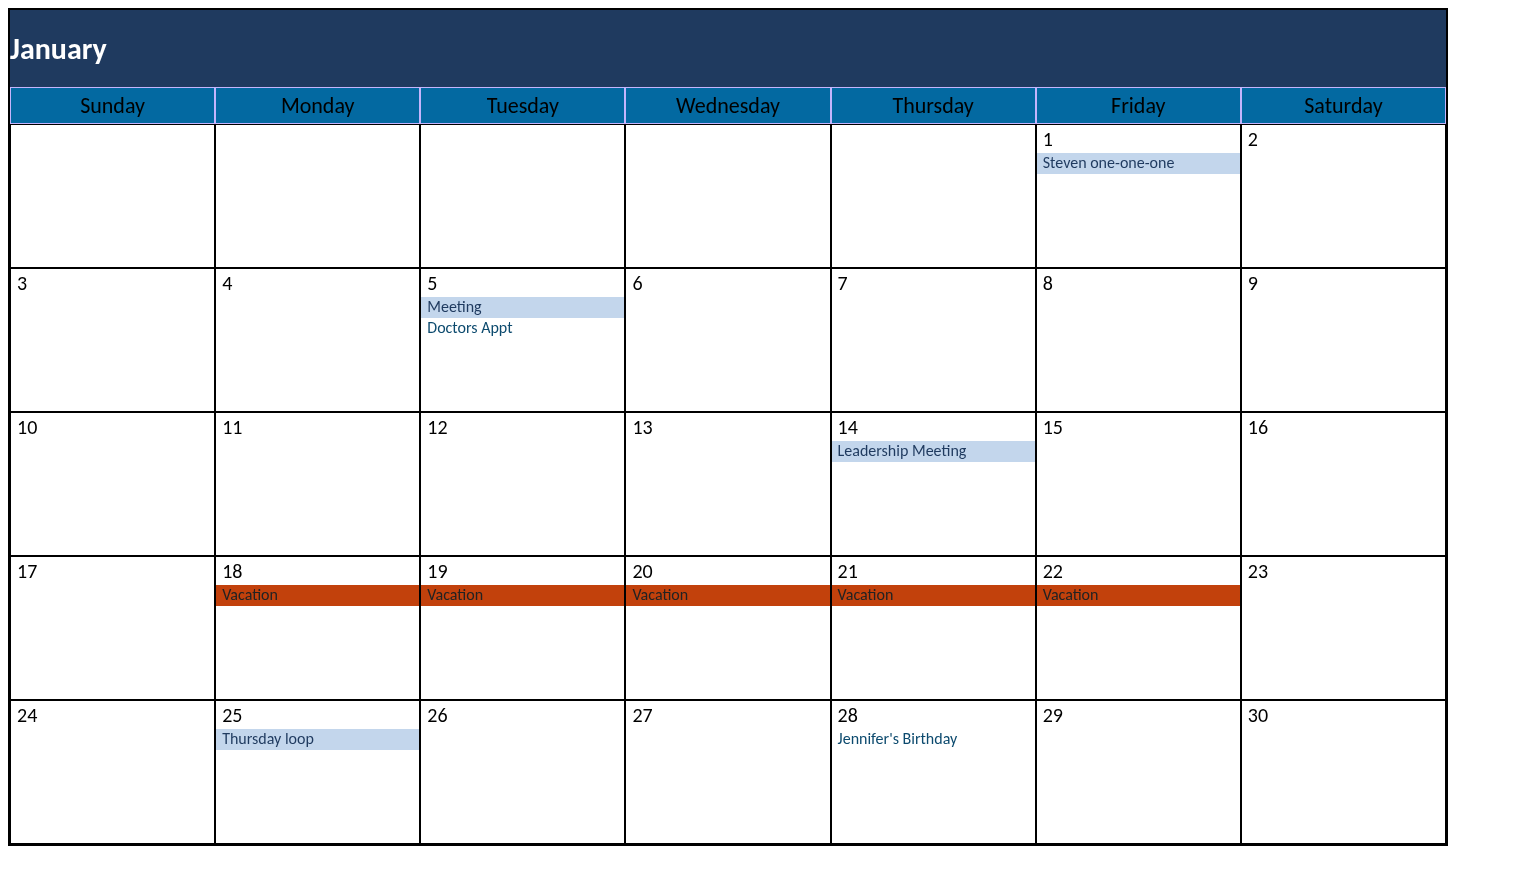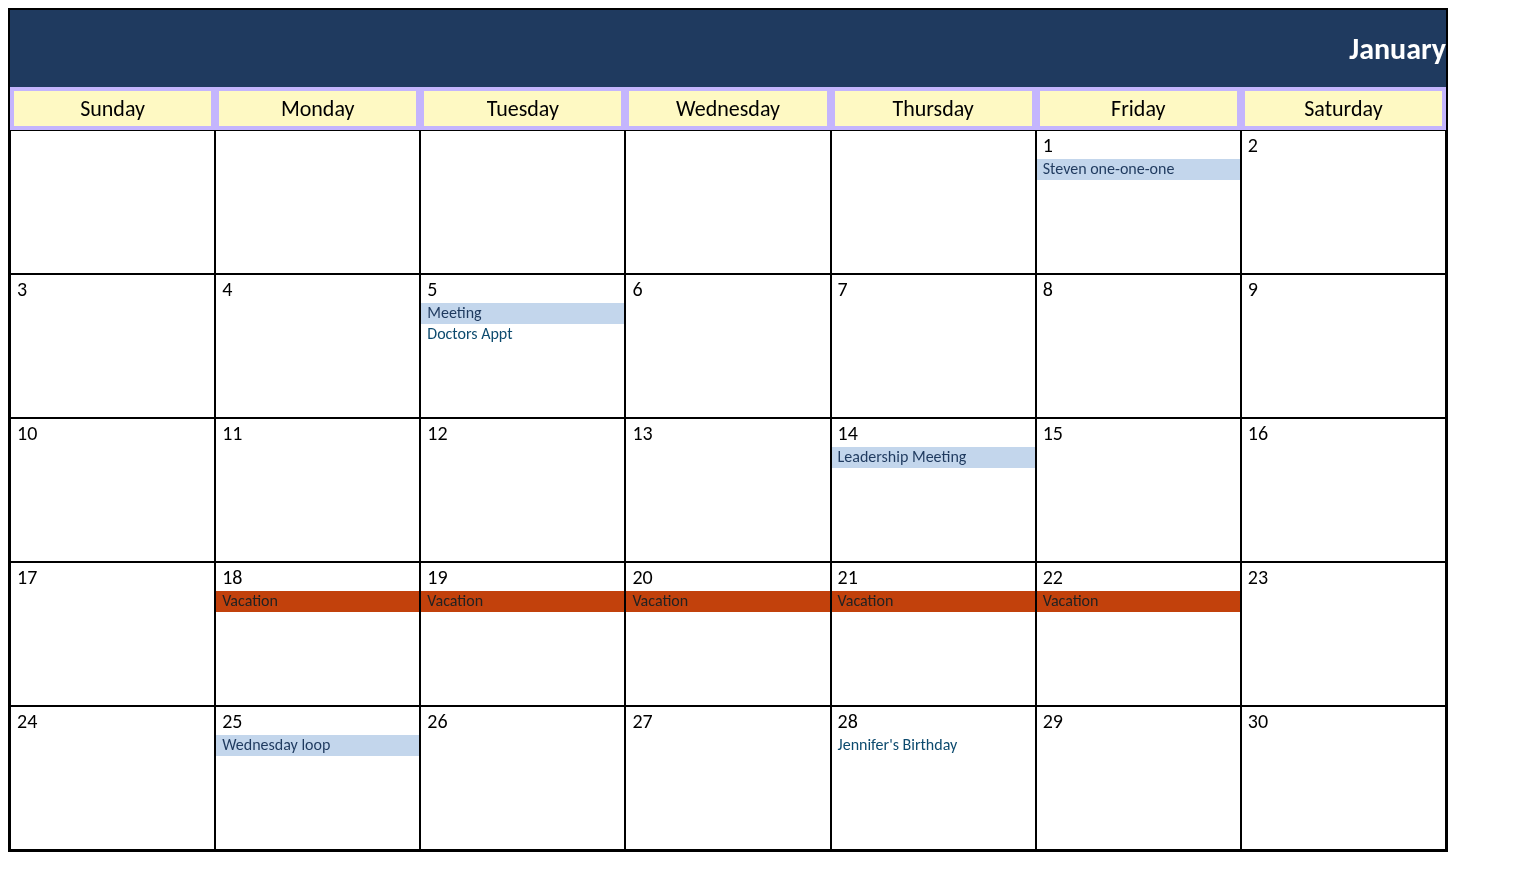--- a/index.html
+++ b/index.html
@@ -12,35 +12,35 @@
       background: #fff;
       padding: 8px;
     }
     .calendar {
       width: 1440px;
       border: 2px solid #000;
     }
     .month-header {
       background: #1f3a5f;
       color: #fff;
-      text-align: right;
+      text-align: left;
       font-size: 30px;
       font-weight: bold;
       padding: 20px 0;
     }
     .day-headers {
       display: grid;
       grid-template-columns: repeat(7, 1fr);
     }
     .day-header {
-      border: 4px solid #c4b5fd;
+      border: 1px solid #c4b5fd;
       text-align: center;
       font-size: 22px;
       padding: 4px 0;
-      background: #fef9c3;
+      background: #0369a1;
     }
     .weeks {
       display: grid;
       grid-template-rows: repeat(5, 1fr);
     }
     .week {
       display: grid;
       grid-template-columns: repeat(7, 1fr);
       height: 144px;
     }
@@ -180,21 +180,21 @@
         <div class="day-cell">
           <div class="day-number">23</div>
         </div>
       </div>
       <div class="week">
         <div class="day-cell">
           <div class="day-number">24</div>
         </div>
         <div class="day-cell">
           <div class="day-number">25</div>
-          <div class="event blue">Wednesday loop</div>
+          <div class="event blue">Thursday loop</div>
         </div>
         <div class="day-cell">
           <div class="day-number">26</div>
         </div>
         <div class="day-cell">
           <div class="day-number">27</div>
         </div>
         <div class="day-cell">
           <div class="day-number">28</div>
           <div class="event plain">Jennifer's Birthday</div>

